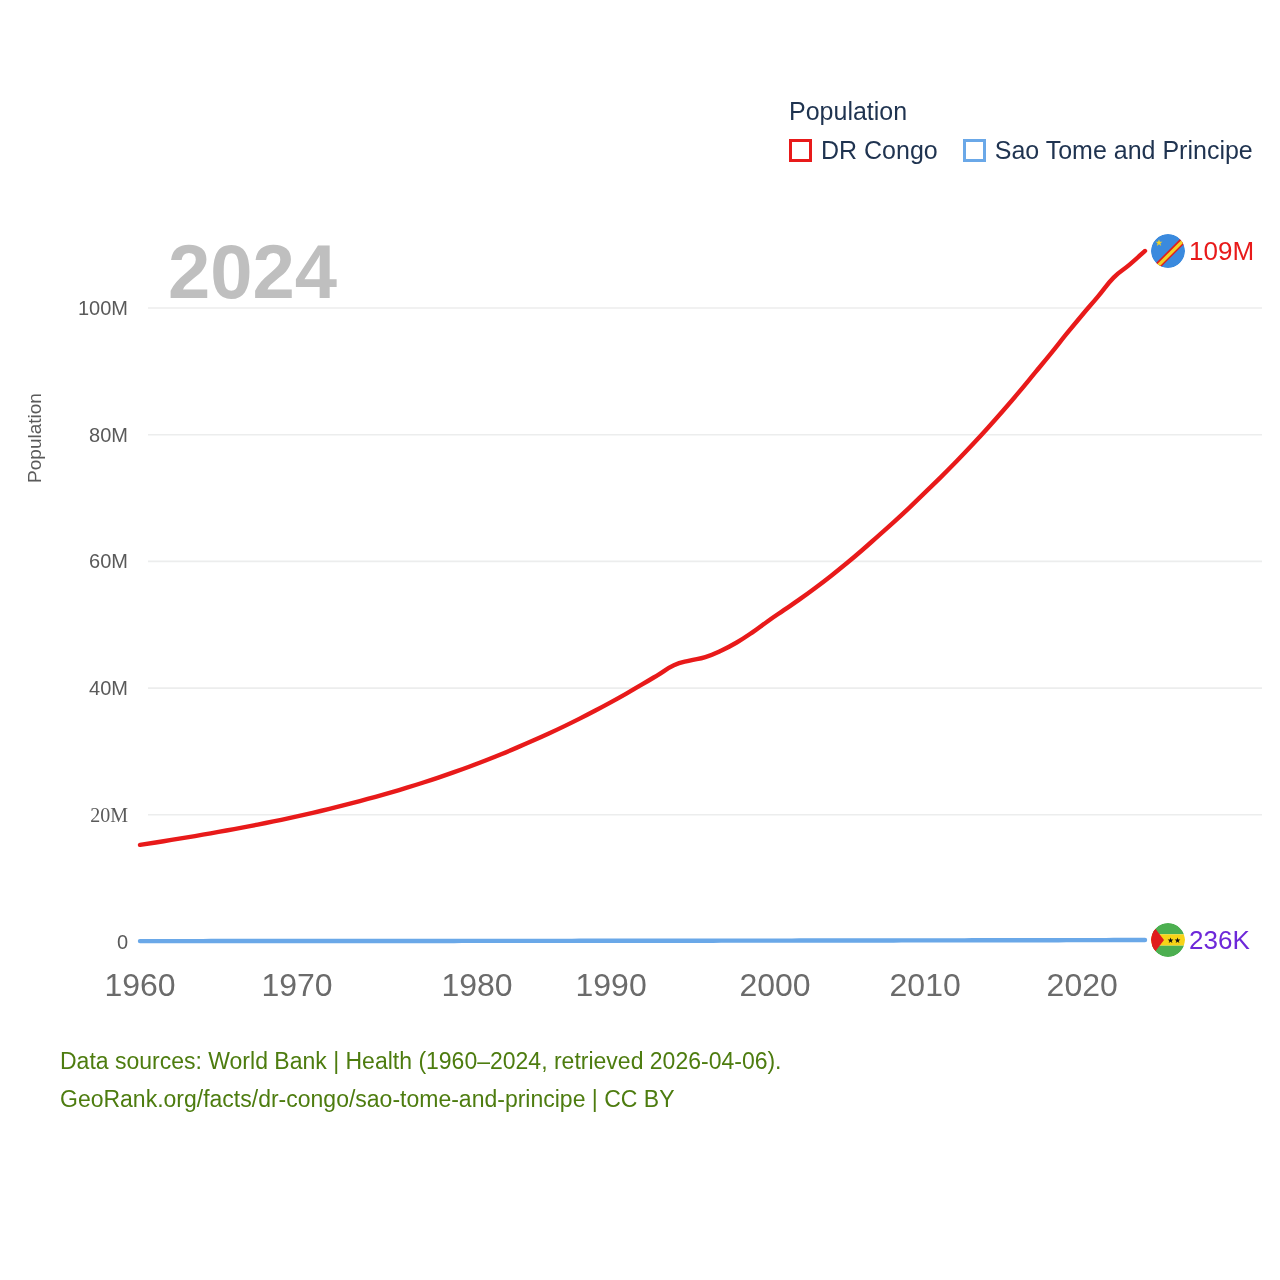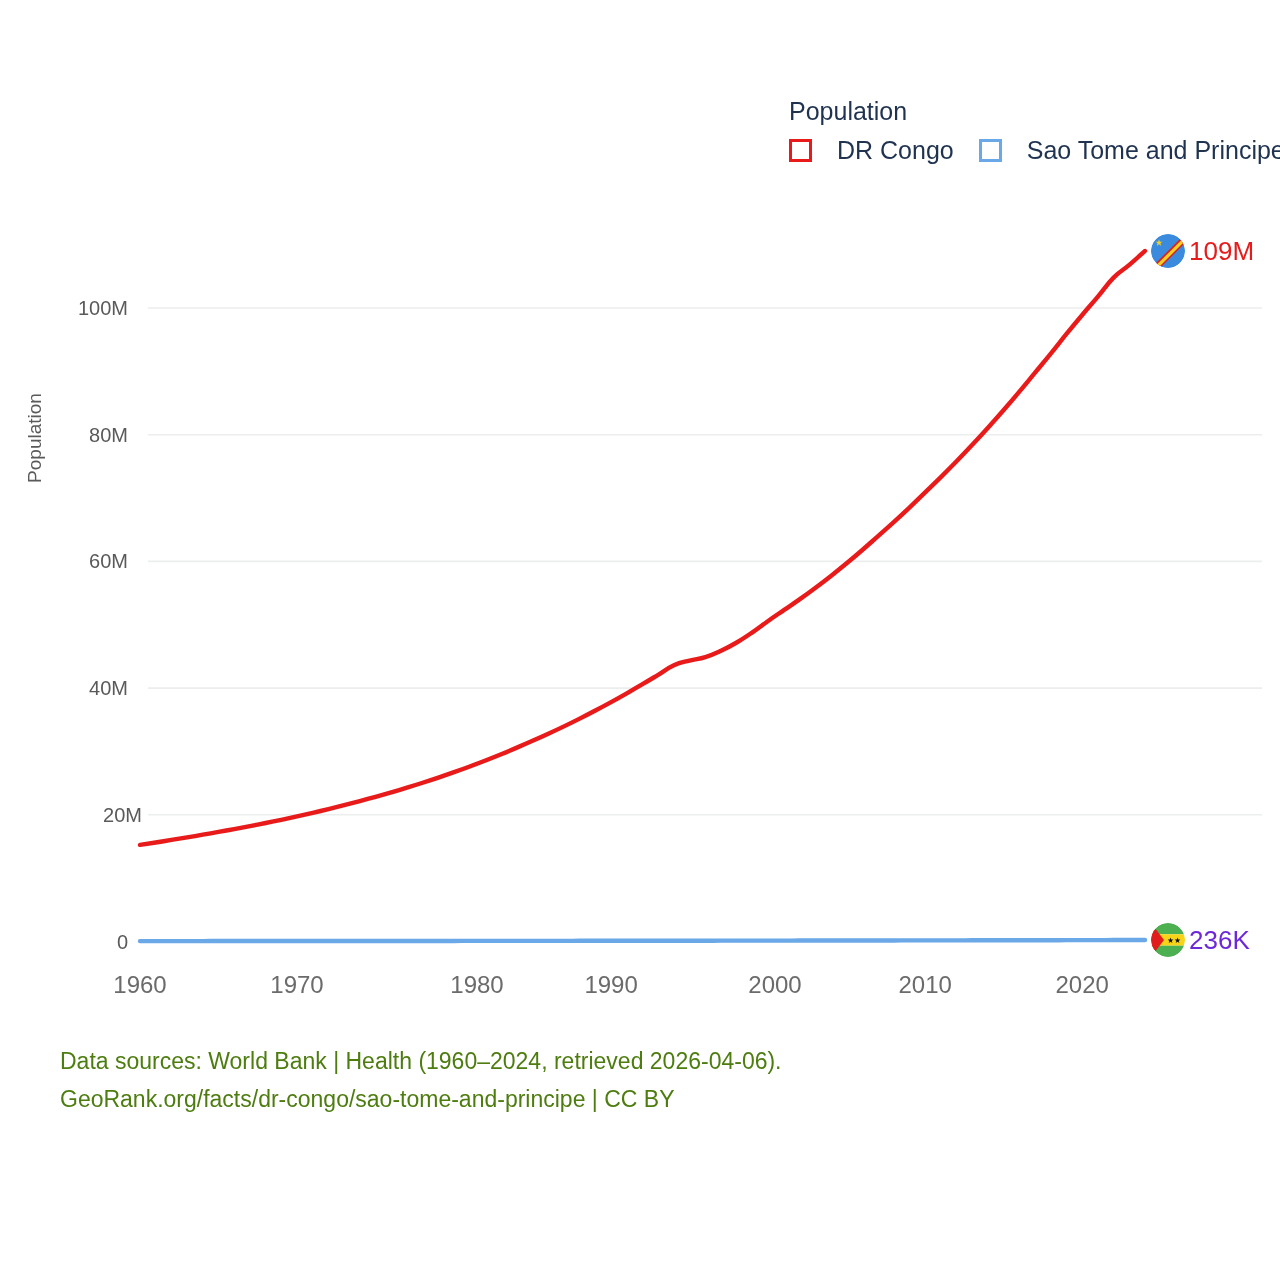--- a/index.html
+++ b/index.html
@@ -36,21 +36,21 @@
   }
   .legend-row {
     display: flex;
     align-items: center;
     gap: 25px;
     white-space: nowrap;
   }
   .legend-item {
     display: flex;
     align-items: center;
-    gap: 25px;
+    gap: 9px;
   }
   .legend-swatch {
     width: 23px;
     height: 23px;
     box-sizing: border-box;
     background: #ffffff;
   }
   .legend-label {
     font-size: 25px;
     color: #1f3350;
@@ -96,21 +96,21 @@
     text-align: right;
     font-size: 20px;
     color: #5a5a5a;
     line-height: 24px;
   }
 
   .xtick-label {
     position: absolute;
     width: 120px;
     text-align: center;
-    font-size: 24px;
+    font-size: 32px;
     color: #6b6b6b;
     line-height: 26px;
   }
 
   
   .footer {
     position: absolute;
     left: 36px;
     top: 1042px;
     font-size: 23px;
@@ -147,29 +147,30 @@
         <line x1="148" x2="1262" y1="561.4000000000001" y2="561.4000000000001" stroke="#eceded" stroke-width="1.6"></line>
         <line x1="148" x2="1262" y1="688.1" y2="688.1" stroke="#eceded" stroke-width="1.6"></line>
         <line x1="148" x2="1262" y1="814.8" y2="814.8" stroke="#eceded" stroke-width="1.6"></line>
       </g>
     <g id="series-layer">
         <path d="M 140.00 844.90 C 143.45 844.37, 148.79 843.55, 155.70 842.46 C 162.61 841.37, 164.50 841.07, 171.41 839.95 C 178.32 838.83, 180.20 838.52, 187.11 837.37 C 194.02 836.21, 195.90 835.89, 202.81 834.70 C 209.72 833.51, 211.61 833.18, 218.52 831.94 C 225.43 830.71, 227.31 830.37, 234.22 829.09 C 241.13 827.80, 243.01 827.45, 249.92 826.12 C 256.83 824.79, 258.72 824.42, 265.63 823.03 C 272.53 821.64, 274.42 821.25, 281.33 819.79 C 288.24 818.33, 290.12 817.93, 297.03 816.40 C 303.94 814.86, 305.82 814.44, 312.73 812.83 C 319.64 811.22, 321.53 810.77, 328.44 809.09 C 335.35 807.41, 337.23 806.94, 344.14 805.18 C 351.05 803.42, 352.93 802.94, 359.84 801.10 C 366.75 799.26, 368.64 798.74, 375.55 796.82 C 382.46 794.90, 384.34 794.37, 391.25 792.36 C 398.16 790.34, 400.04 789.78, 406.95 787.67 C 413.86 785.55, 415.75 784.97, 422.66 782.75 C 429.57 780.53, 431.45 779.92, 438.36 777.59 C 445.27 775.26, 447.15 774.61, 454.06 772.15 C 460.97 769.70, 462.86 769.01, 469.77 766.44 C 476.68 763.86, 478.56 763.14, 485.47 760.45 C 492.38 757.75, 494.26 757.00, 501.17 754.18 C 508.08 751.36, 509.97 750.58, 516.88 747.64 C 523.78 744.71, 525.67 743.90, 532.58 740.84 C 539.49 737.78, 541.37 736.93, 548.28 733.75 C 555.19 730.57, 557.08 729.69, 563.98 726.36 C 570.89 723.04, 572.78 722.12, 579.69 718.63 C 586.60 715.15, 588.48 714.18, 595.39 710.54 C 602.30 706.90, 604.18 705.88, 611.09 702.09 C 618.00 698.29, 619.89 697.23, 626.80 693.29 C 633.71 689.36, 635.59 688.27, 642.50 684.20 C 649.41 680.13, 651.29 678.96, 658.20 674.80 C 665.11 670.64, 667.00 668.43, 673.91 665.29 C 680.82 662.16, 682.70 662.35, 689.61 660.54 C 696.52 658.73, 698.40 659.22, 705.31 657.06 C 712.22 654.90, 714.11 653.93, 721.02 650.72 C 727.92 647.52, 729.81 646.53, 736.72 642.49 C 743.63 638.45, 745.51 637.09, 752.42 632.35 C 759.33 627.61, 761.22 625.83, 768.13 620.95 C 775.03 616.07, 776.92 614.92, 783.83 610.18 C 790.74 605.44, 792.62 604.29, 799.53 599.41 C 806.44 594.53, 808.33 593.16, 815.23 588.01 C 822.14 582.85, 824.03 581.41, 830.94 575.97 C 837.85 570.54, 839.73 569.01, 846.64 563.30 C 853.55 557.59, 855.43 555.99, 862.34 550.00 C 869.25 544.00, 871.14 542.19, 878.05 536.06 C 884.96 529.93, 886.84 528.39, 893.75 522.12 C 900.66 515.85, 902.54 514.10, 909.45 507.55 C 916.36 501.00, 918.25 499.04, 925.16 492.35 C 932.07 485.66, 933.95 483.97, 940.86 477.14 C 947.77 470.32, 949.65 468.41, 956.56 461.31 C 963.47 454.20, 965.36 452.22, 972.27 444.84 C 979.17 437.45, 981.06 435.40, 987.97 427.73 C 994.88 420.07, 996.76 417.94, 1003.67 409.99 C 1010.58 402.05, 1012.47 399.84, 1019.38 391.62 C 1026.28 383.40, 1028.17 380.98, 1035.08 372.62 C 1041.99 364.25, 1043.87 362.11, 1050.78 353.61 C 1057.69 345.11, 1059.58 342.48, 1066.48 333.97 C 1073.39 325.47, 1075.28 323.19, 1082.19 314.97 C 1089.10 306.75, 1090.98 304.82, 1097.89 296.60 C 1104.80 288.37, 1106.68 284.56, 1113.59 277.59 C 1120.50 270.62, 1122.39 270.78, 1129.30 264.92 C 1136.21 259.07, 1141.55 254.05, 1145.00 250.98" fill="none" stroke="#e81a1a" stroke-width="4.4" stroke-linecap="round" stroke-linejoin="round"></path>
         <path d="M 140.00 941.10 C 143.45 941.10, 148.79 941.10, 155.70 941.09 C 162.61 941.09, 164.50 941.09, 171.41 941.09 C 178.32 941.09, 180.20 941.08, 187.11 941.08 C 194.02 941.08, 195.90 941.08, 202.81 941.08 C 209.72 941.07, 211.61 941.07, 218.52 941.07 C 225.43 941.07, 227.31 941.07, 234.22 941.06 C 241.13 941.06, 243.01 941.06, 249.92 941.06 C 256.83 941.05, 258.72 941.05, 265.63 941.05 C 272.53 941.05, 274.42 941.05, 281.33 941.04 C 288.24 941.04, 290.12 941.04, 297.03 941.04 C 303.94 941.03, 305.82 941.03, 312.73 941.03 C 319.64 941.03, 321.53 941.03, 328.44 941.02 C 335.35 941.02, 337.23 941.02, 344.14 941.01 C 351.05 941.01, 352.93 941.01, 359.84 941.01 C 366.75 941.00, 368.64 941.00, 375.55 940.99 C 382.46 940.99, 384.34 940.99, 391.25 940.98 C 398.16 940.97, 400.04 940.97, 406.95 940.97 C 413.86 940.96, 415.75 940.96, 422.66 940.96 C 429.57 940.95, 431.45 940.95, 438.36 940.94 C 445.27 940.94, 447.15 940.94, 454.06 940.93 C 460.97 940.92, 462.86 940.92, 469.77 940.92 C 476.68 940.91, 478.56 940.91, 485.47 940.90 C 492.38 940.90, 494.26 940.90, 501.17 940.89 C 508.08 940.89, 509.97 940.88, 516.88 940.88 C 523.78 940.87, 525.67 940.87, 532.58 940.87 C 539.49 940.86, 541.37 940.86, 548.28 940.85 C 555.19 940.85, 557.08 940.85, 563.98 940.84 C 570.89 940.83, 572.78 940.83, 579.69 940.82 C 586.60 940.82, 588.48 940.82, 595.39 940.81 C 602.30 940.80, 604.18 940.80, 611.09 940.79 C 618.00 940.78, 619.89 940.78, 626.80 940.78 C 633.71 940.77, 635.59 940.77, 642.50 940.76 C 649.41 940.75, 651.29 940.75, 658.20 940.75 C 665.11 940.74, 667.00 940.74, 673.91 940.73 C 680.82 940.72, 682.70 940.72, 689.61 940.71 C 696.52 940.70, 698.40 940.70, 705.31 940.69 C 712.22 940.68, 714.11 940.68, 721.02 940.67 C 727.92 940.66, 729.81 940.66, 736.72 940.65 C 743.63 940.64, 745.51 940.64, 752.42 940.63 C 759.33 940.62, 761.22 940.62, 768.13 940.61 C 775.03 940.60, 776.92 940.60, 783.83 940.59 C 790.74 940.58, 792.62 940.58, 799.53 940.57 C 806.44 940.56, 808.33 940.56, 815.23 940.55 C 822.14 940.54, 824.03 940.53, 830.94 940.52 C 837.85 940.51, 839.73 940.52, 846.64 940.51 C 853.55 940.50, 855.43 940.49, 862.34 940.48 C 869.25 940.47, 871.14 940.47, 878.05 940.46 C 884.96 940.45, 886.84 940.45, 893.75 940.44 C 900.66 940.42, 902.54 940.42, 909.45 940.41 C 916.36 940.40, 918.25 940.40, 925.16 940.39 C 932.07 940.38, 933.95 940.38, 940.86 940.37 C 947.77 940.35, 949.65 940.35, 956.56 940.34 C 963.47 940.33, 965.36 940.33, 972.27 940.32 C 979.17 940.31, 981.06 940.31, 987.97 940.30 C 994.88 940.29, 996.76 940.28, 1003.67 940.27 C 1010.58 940.26, 1012.47 940.26, 1019.38 940.25 C 1026.28 940.23, 1028.17 940.23, 1035.08 940.22 C 1041.99 940.21, 1043.87 940.20, 1050.78 940.19 C 1057.69 940.18, 1059.58 940.17, 1066.48 940.16 C 1073.39 940.15, 1075.28 940.15, 1082.19 940.14 C 1089.10 940.13, 1090.98 940.12, 1097.89 940.11 C 1104.80 940.09, 1106.68 940.08, 1113.59 940.07 C 1120.50 940.05, 1122.39 940.05, 1129.30 940.04 C 1136.21 940.02, 1141.55 940.01, 1145.00 940.00" fill="none" stroke="#6aa8e8" stroke-width="4.4" stroke-linecap="round" stroke-linejoin="round"></path>
       </g>
   </svg>
 
+  <div class="year-watermark">2024</div>
 
   <div class="axis-title-y">Population</div>
 
   <div id="ytick-layer">
       <div class="ytick-label" style="left: 18px; top: 296px;">100M</div>
       <div class="ytick-label" style="left: 18px; top: 422.7px;">80M</div>
       <div class="ytick-label" style="left: 18px; top: 549.4px;">60M</div>
       <div class="ytick-label" style="left: 18px; top: 676.1px;">40M</div>
-      <div class="ytick-label" style="left: 32px; top: 802.8px;">20M</div>
+      <div class="ytick-label" style="left: 18px; top: 802.8px; font-family: Liberation Serif, serif;">20M</div>
       <div class="ytick-label" style="left: 18px; top: 929.5px;">0</div>
     </div>
   <div id="xtick-layer">
       <div class="xtick-label" style="left: 80px; top: 972px;">1960</div>
       <div class="xtick-label" style="left: 237.031px; top: 972px;">1970</div>
       <div class="xtick-label" style="left: 417px; top: 972px;">1980</div>
       <div class="xtick-label" style="left: 551.094px; top: 972px;">1990</div>
       <div class="xtick-label" style="left: 715px; top: 972px;">2000</div>
       <div class="xtick-label" style="left: 865.156px; top: 972px;">2010</div>
       <div class="xtick-label" style="left: 1022.19px; top: 972px;">2020</div>

